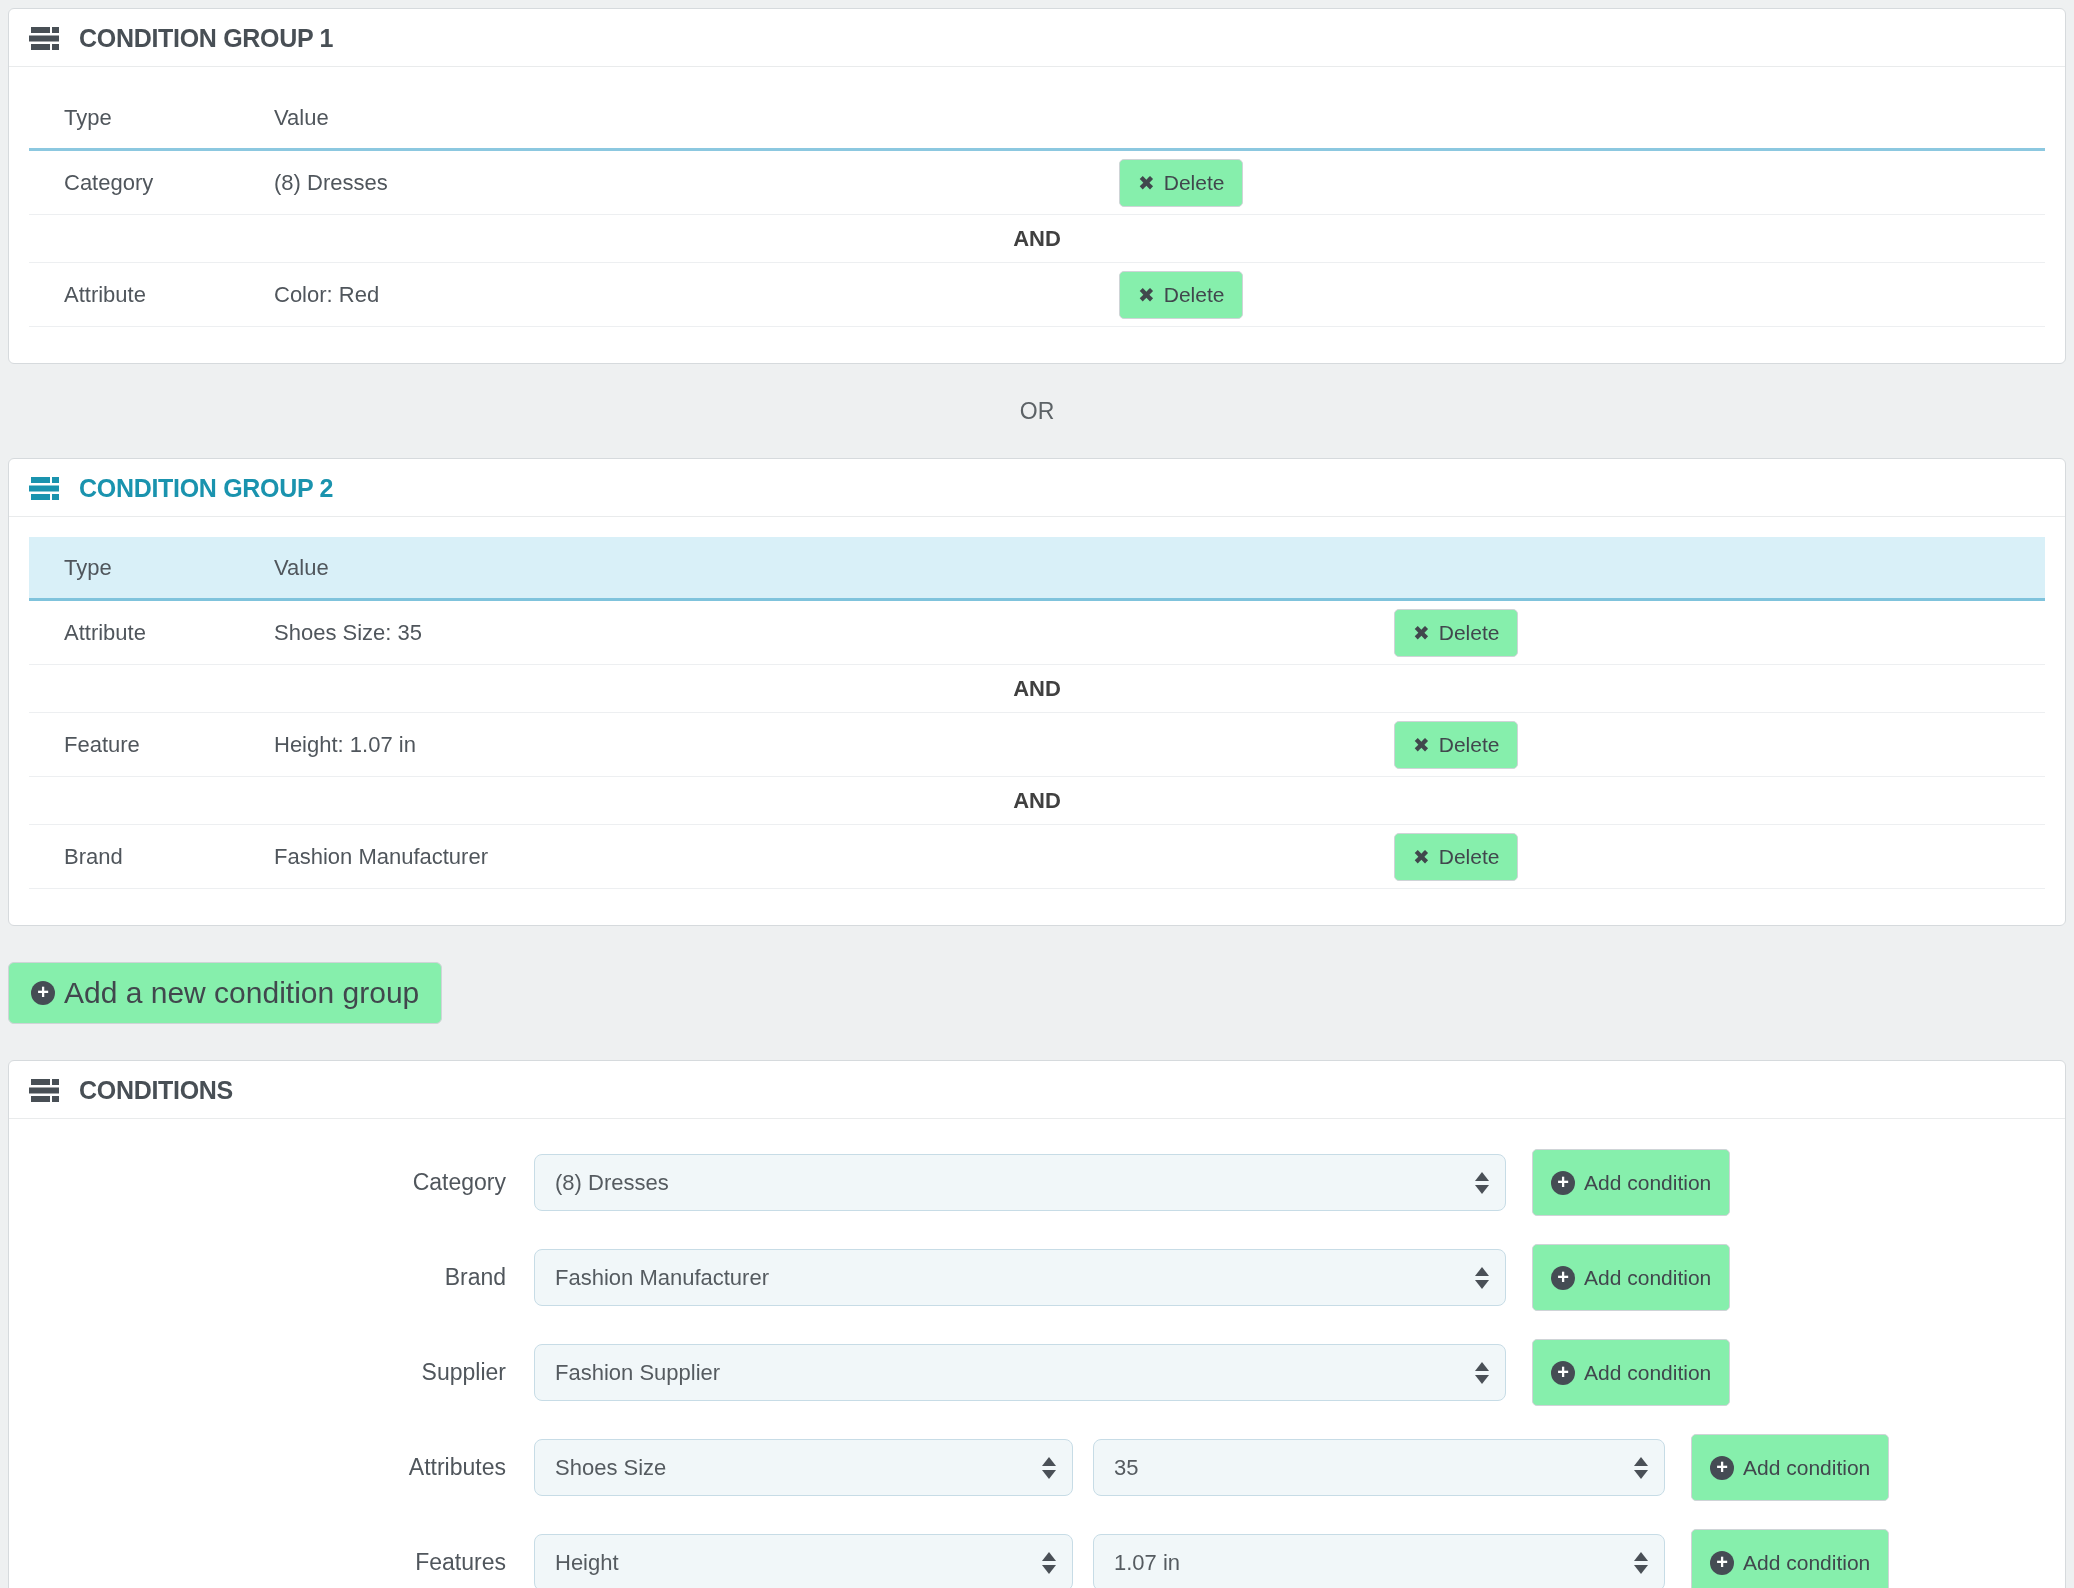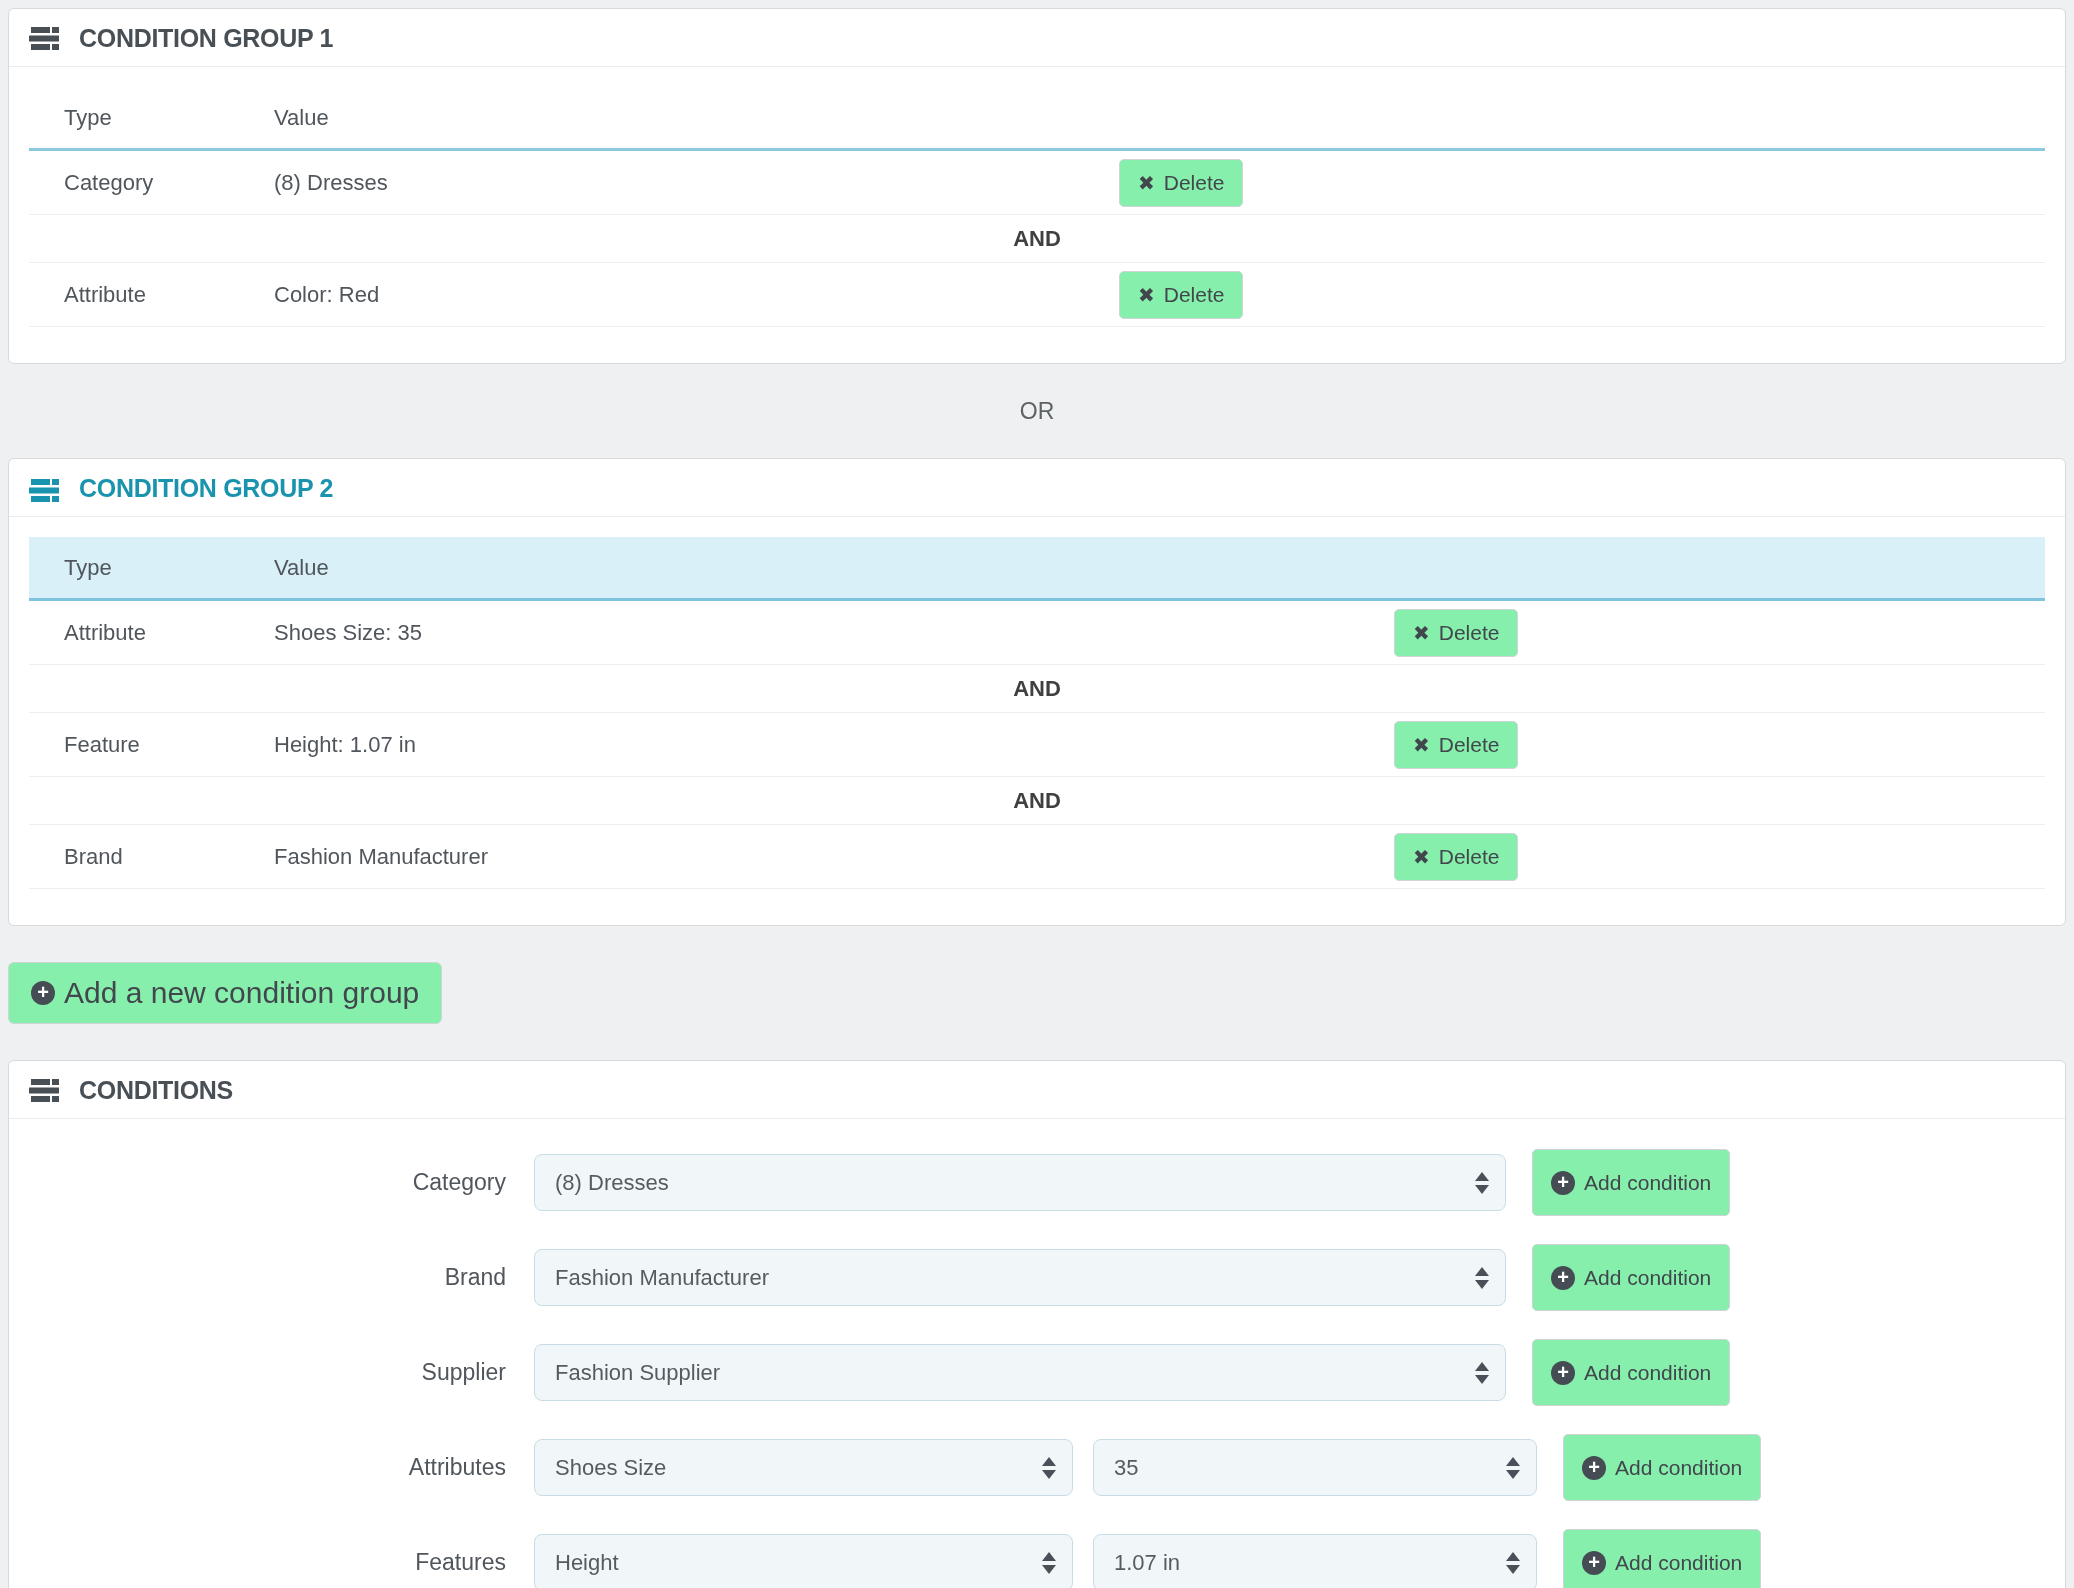--- a/index.html
+++ b/index.html
@@ -20,21 +20,21 @@
   }
   .panel-header {
     display: flex; align-items: center; gap: 20px;
     padding: 15px 20px 13px 20px;
     border-bottom: 1px solid #e9ebec;
     font-size: 25px; font-weight: 700;
     letter-spacing: -0.3px;
     color: #484f55;
     text-transform: uppercase;
   }
-  .panel-header.active { color: #1a93ae; align-items: flex-end; }
+  .panel-header.active { color: #1a93ae; }
   .hdr-icon { display: inline-flex; flex: none; }
   .hdr-icon svg { display: block; }
   .panel-header .bars { fill: #484f55; }
   .panel-header.active .bars { fill: #1a93ae; }
 
   
   .ctable { margin: 20px 20px 36px 20px; }
   .t-row { display: flex; align-items: center; }
   .t-head { min-height: 64px; border-bottom: 3px solid #8cc8e0; color: #50565c; }
   .g2 .t-head { background: #d9f0f8; border-bottom-color: #7fc3dc; }
@@ -96,21 +96,21 @@
     background: #f1f7f9;
     border: 1px solid #c7dce6;
     border-radius: 8px;
     display: flex; align-items: center;
     padding: 0 44px 0 20px;
     font-size: 22px; color: #555b60;
     cursor: pointer;
   }
   .sel-wide { flex: none; width: 972px; }
   .sel-half1 { flex: none; width: 539px; }
-  .sel-half2 { flex: none; width: 444px; margin-left: 20px; }
+  .sel-half2 { flex: none; width: 572px; margin-left: 20px; }
   .sel-arrows {
     position: absolute; right: 16px; top: 50%; transform: translateY(-50%);
     display: flex; flex-direction: column; gap: 4px;
   }
   .tri-up { width: 0; height: 0; border-left: 7px solid transparent; border-right: 7px solid transparent; border-bottom: 9px solid #4a5057; }
   .tri-down { width: 0; height: 0; border-left: 7px solid transparent; border-right: 7px solid transparent; border-top: 9px solid #4a5057; }
   .add-cond { margin-left: 26px; height: 67px; }
 </style>
 </head>
 <body>

